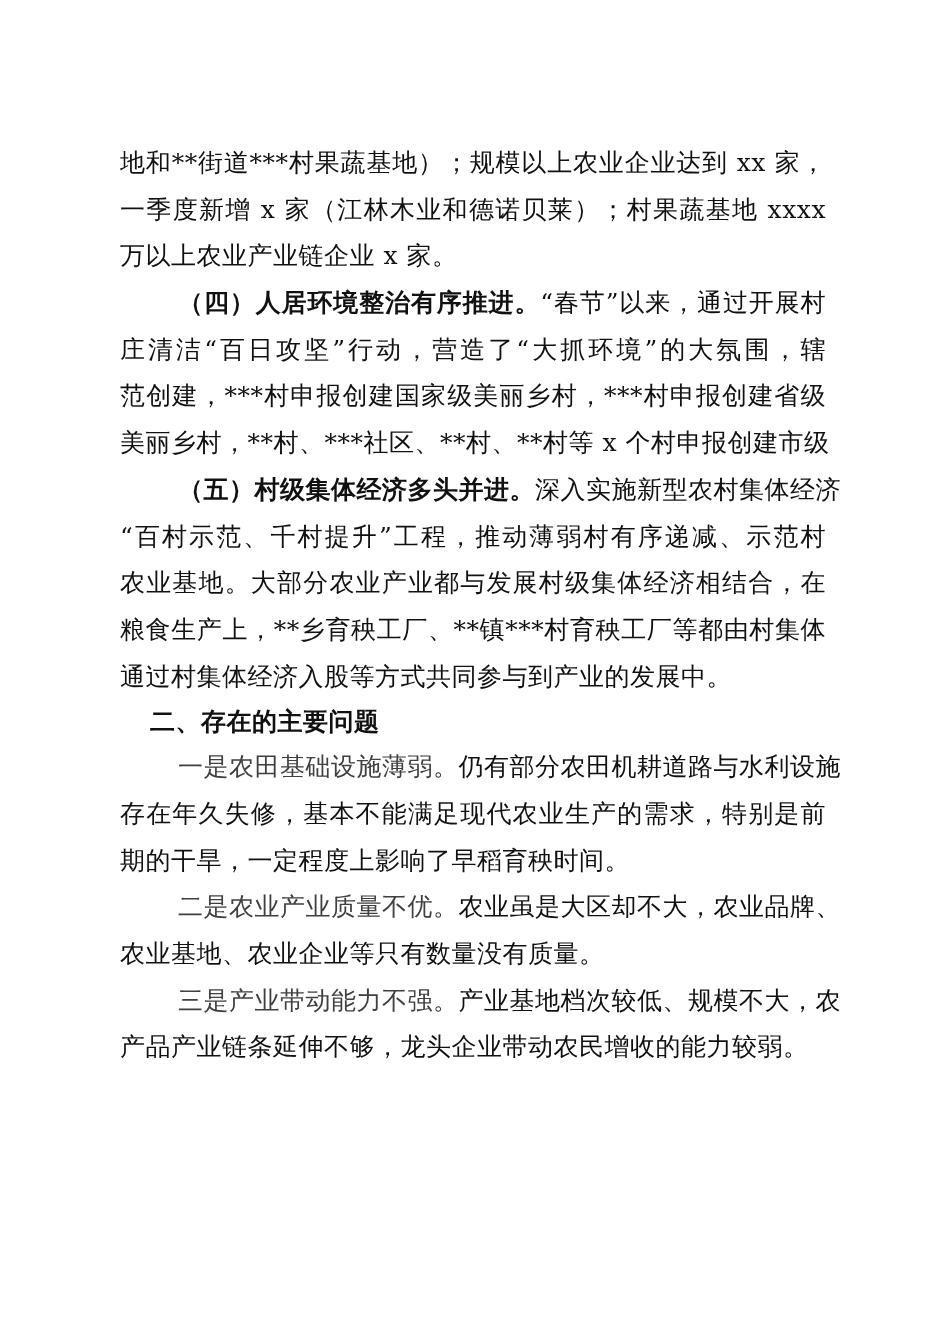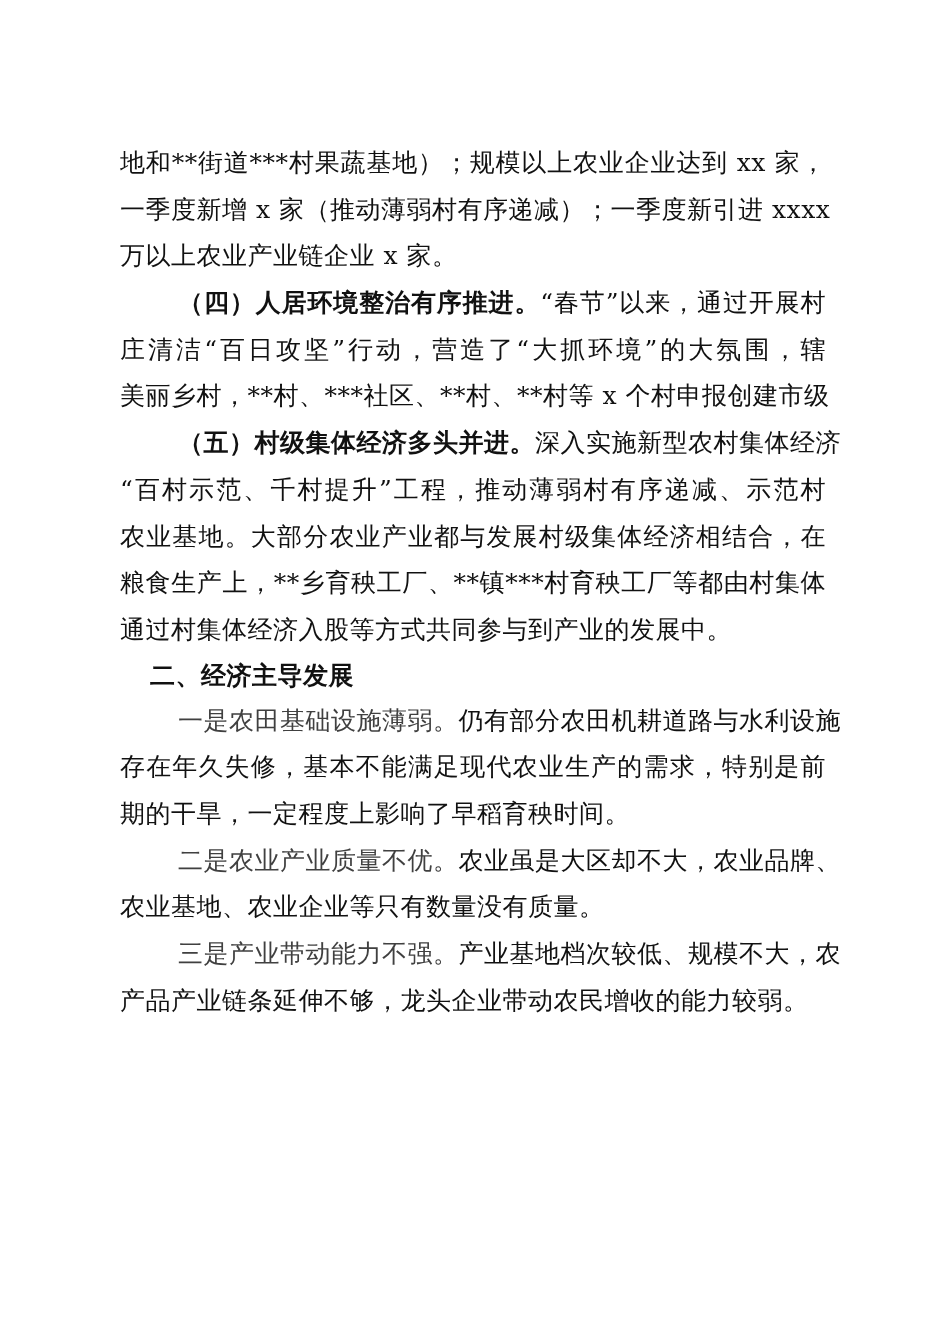--- a/index.html
+++ b/index.html
@@ -64,39 +64,40 @@
     .para { margin: 0; }
   </style>
 </head>
 <body>
 
 <div class="page">
   <div class="body-text">
 
     <div class="para">
       <div class="line">地和**街道***村果蔬基地）；规模以上农业企业达到 xx 家，</div>
-      <div class="line">一季度新增 x 家（推动薄弱村有序递减）；一季度新引进 xxxx</div>
+      <div class="line">一季度新增 x 家（江林木业和德诺贝莱）；村果蔬基地 xxxx</div>
       <div class="line last">万以上农业产业链企业 x 家。</div>
     </div>
 
     <div class="para">
       <div class="line indent"><span class="kai-bold">（四）人居环境整治有序推进。</span><span>“春节”以来，通过开展村</span></div>
       <div class="line">庄清洁“百日攻坚”行动，营造了“大抓环境”的大氛围，辖</div>
+      <div class="line">范创建，***村申报创建国家级美丽乡村，***村申报创建省级</div>
       <div class="line">美丽乡村，**村、***社区、**村、**村等 x 个村申报创建市级</div>
     </div>
 
     <div class="para">
       <div class="line indent"><span class="kai-bold">（五）村级集体经济多头并进。</span><span>深入实施新型农村集体经济</span></div>
       <div class="line">“百村示范、千村提升”工程，推动薄弱村有序递减、示范村</div>
       <div class="line">农业基地。大部分农业产业都与发展村级集体经济相结合，在</div>
       <div class="line">粮食生产上，**乡育秧工厂、**镇***村育秧工厂等都由村集体</div>
       <div class="line last">通过村集体经济入股等方式共同参与到产业的发展中。</div>
     </div>
 
-    <div class="line heading">二、经济主导发展</div>
+    <div class="line heading">二、存在的主要问题</div>
 
     <div class="para">
       <div class="line indent"><span class="kai">一是农田基础设施薄弱。</span><span>仍有部分农田机耕道路与水利设施</span></div>
       <div class="line">存在年久失修，基本不能满足现代农业生产的需求，特别是前</div>
       <div class="line last">期的干旱，一定程度上影响了早稻育秧时间。</div>
     </div>
 
     <div class="para">
       <div class="line indent"><span class="kai">二是农业产业质量不优。</span><span>农业虽是大区却不大，农业品牌、</span></div>
       <div class="line last">农业基地、农业企业等只有数量没有质量。</div>

